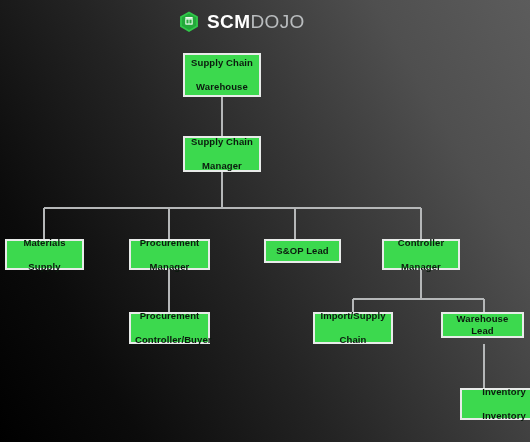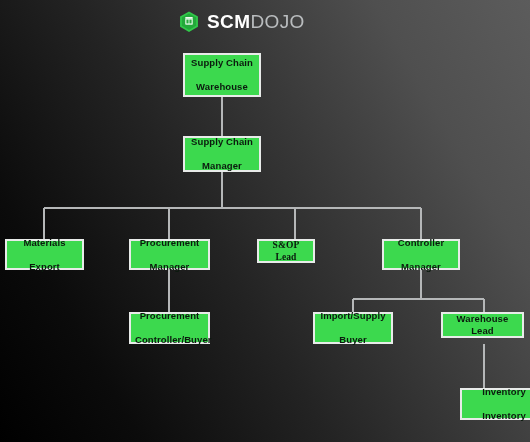--- a/index.html
+++ b/index.html
@@ -128,43 +128,43 @@
 
   <div class="node" style="left:183px; top:53px; width:78px; height:44px;">
     <span><span>Supply Chain</span><br><span>Warehouse</span></span>
   </div>
 
   <div class="node" style="left:183px; top:136px; width:78px; height:36px;">
     <span><span>Supply Chain</span><br><span>Manager</span></span>
   </div>
 
   <div class="node" style="left:5px; top:239px; width:79px; height:31px;justify-content:flex-end;">
-    <span><span>Materials</span><br><span>Export</span></span>
+    <span><span>Materials</span><br><span>Supply</span></span>
   </div>
 
   <div class="node" style="left:129px; top:239px; width:81px; height:31px;">
     <span><span>Procurement</span><br><span>Manager</span></span>
   </div>
 
-  <div class="node" style="left:257px; top:239px; width:58px; height:24px;font-family:Liberation Serif, serif;">
+  <div class="node" style="left:264px; top:239px; width:77px; height:24px;">
     <span>
         <span>S&amp;OP Lead</span>
       </span>
   </div>
 
   <div class="node" style="left:382px; top:239px; width:78px; height:31px;">
     <span><span>Controller</span><br><span>Manager</span></span>
   </div>
 
   <div class="node" style="left:129px; top:312px; width:81px; height:32px;">
     <span><span>Procurement</span><br><span>Controller/Buyer</span></span>
   </div>
 
   <div class="node" style="left:313px; top:312px; width:80px; height:32px;">
-    <span><span>Import/Supply</span><br><span>Buyer</span></span>
+    <span><span>Import/Supply</span><br><span>Chain</span></span>
   </div>
 
   <div class="node" style="left:441px; top:312px; width:83px; height:26px;">
     <span>
         <span>Warehouse Lead</span>
       </span>
   </div>
 
   <div class="node" style="left:460px; top:388px; width:88px; height:32px;">
     <span><span>Inventory</span><br><span>Inventory</span></span>

